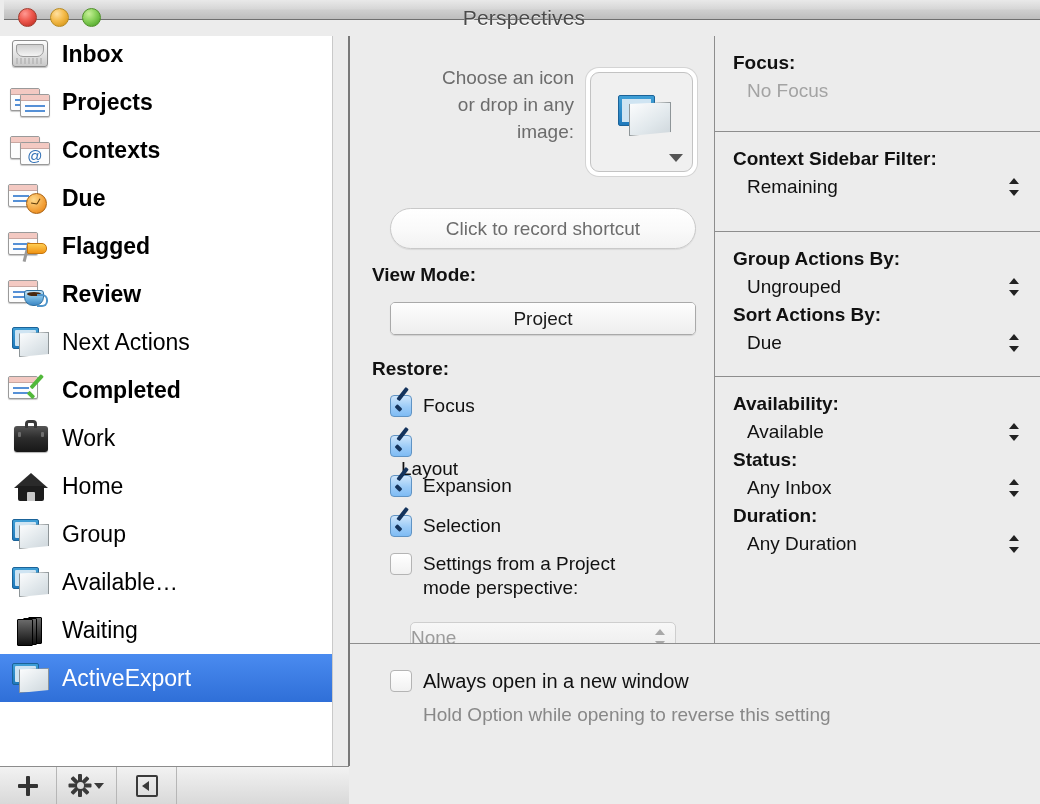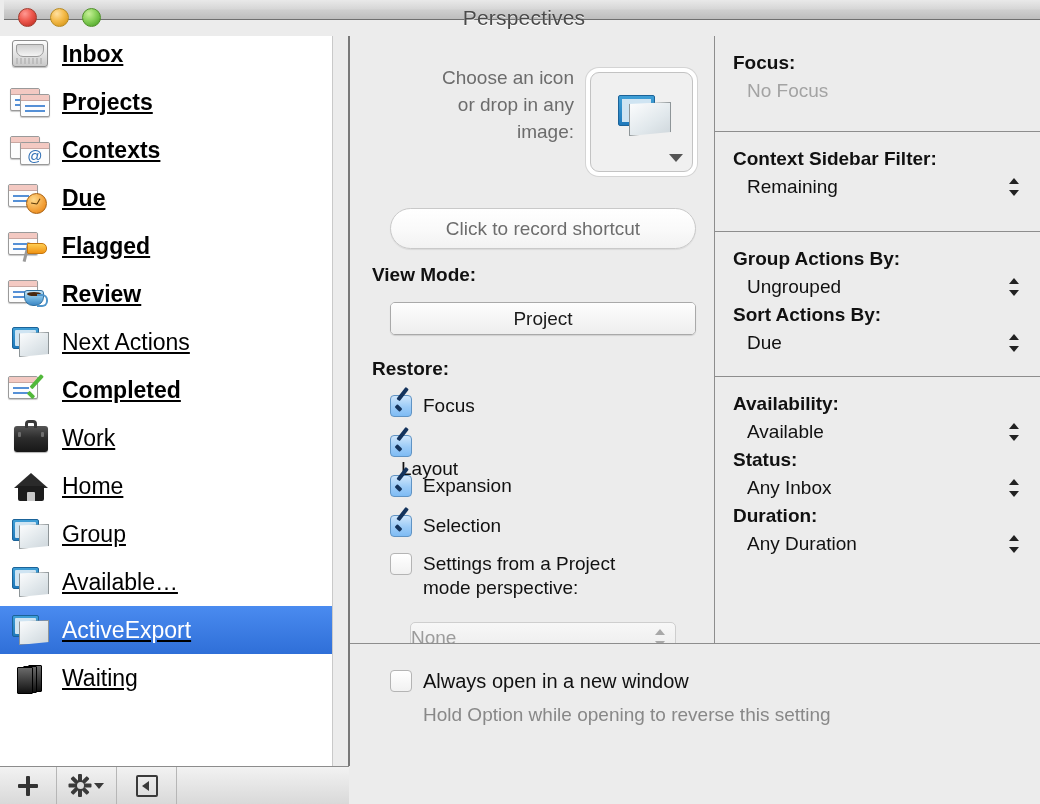--- a/index.html
+++ b/index.html
@@ -29,21 +29,21 @@
   .light.red{background:radial-gradient(circle at 35% 28%,#ff9a93 0%,#ef5b50 42%,#cf3b30 75%,#9d2a20 100%);border:1px solid #a33a2d;}
   .light.yellow{background:radial-gradient(circle at 35% 28%,#ffe0a0 0%,#f5bc4d 42%,#dfa127 75%,#ab7514 100%);border:1px solid #b88b22;}
   .light.green{background:radial-gradient(circle at 35% 28%,#c8f099 0%,#8bd25c 42%,#5fb237 75%,#3d8421 100%);border:1px solid #4f9128;}
   .light::after{content:"";position:absolute;}
 
   
   .sidebar{
     position:absolute;left:0;top:36px;width:333px;height:730px;
     background:#ffffff;overflow:hidden;
   }
-  .side-list{position:absolute;left:0;top:-6px;width:333px;text-decoration:underline;}
+  .side-list{position:absolute;left:0;top:-6px;width:333px;}
   .side-item{
     position:relative;height:48px;display:flex;align-items:center;
     padding-left:6px;box-sizing:border-box;
   }
   .side-item .ico{width:50px;height:44px;flex:0 0 50px;position:relative;}
   .side-item .lbl{
     font-size:23px;color:#000;margin-left:6px;white-space:nowrap;
   }
   .side-item.builtin .lbl{font-weight:bold;}
   .side-item.selected{background:#3b7dea;background:linear-gradient(to bottom,#4a8bf0 0%,#2f6fd8 100%);}
@@ -362,38 +362,38 @@
           <span class="ico">
             <span class="persp">
               <span class="blue">
                 <i></i>
               </span>
               <span class="panel"></span>
             </span>
           </span>
           <span class="lbl">Available…</span>
         </div>
+        <div class="side-item">
+          <span class="ico"><span><span class="books">
+                <b style="left:14px;top:1px;width:14px;height:27px;"></b>
+                <b style="left:9px;top:2px;width:14px;height:27px;"></b>
+                <b style="left:3px;top:3px;width:16px;height:27px;"></b>
+              </span></span></span>
+          <span class="lbl">Waiting</span>
+        </div>
         <div class="side-item selected">
           <span class="ico">
             <span class="persp">
               <span class="blue">
                 <i></i>
               </span>
               <span class="panel"></span>
             </span>
           </span>
           <span class="lbl">ActiveExport</span>
-        </div>
-        <div class="side-item">
-          <span class="ico"><span><span class="books">
-                <b style="left:14px;top:1px;width:14px;height:27px;"></b>
-                <b style="left:9px;top:2px;width:14px;height:27px;"></b>
-                <b style="left:3px;top:3px;width:16px;height:27px;"></b>
-              </span></span></span>
-          <span class="lbl">Waiting</span>
         </div>
       </div>
   </div>
   <div class="sb-track"></div>
   <div class="sb-thumb"></div>
   <div class="side-divider"></div>
   <div class="side-divider2"></div>
 
   <div class="bottombar">
     <div class="tb-btn b1">

